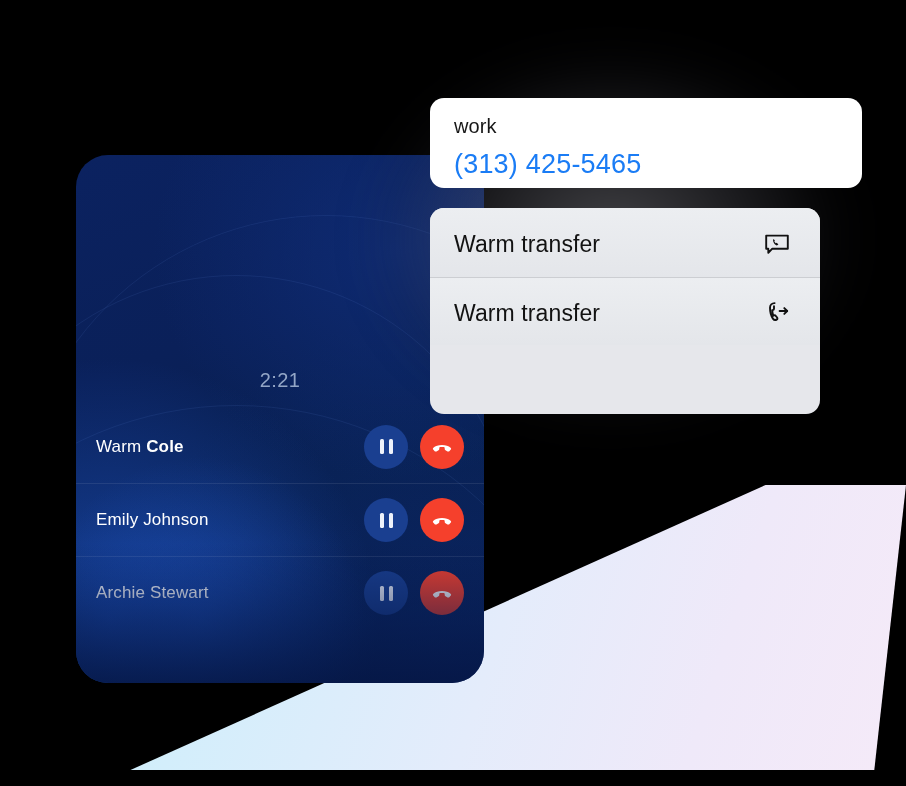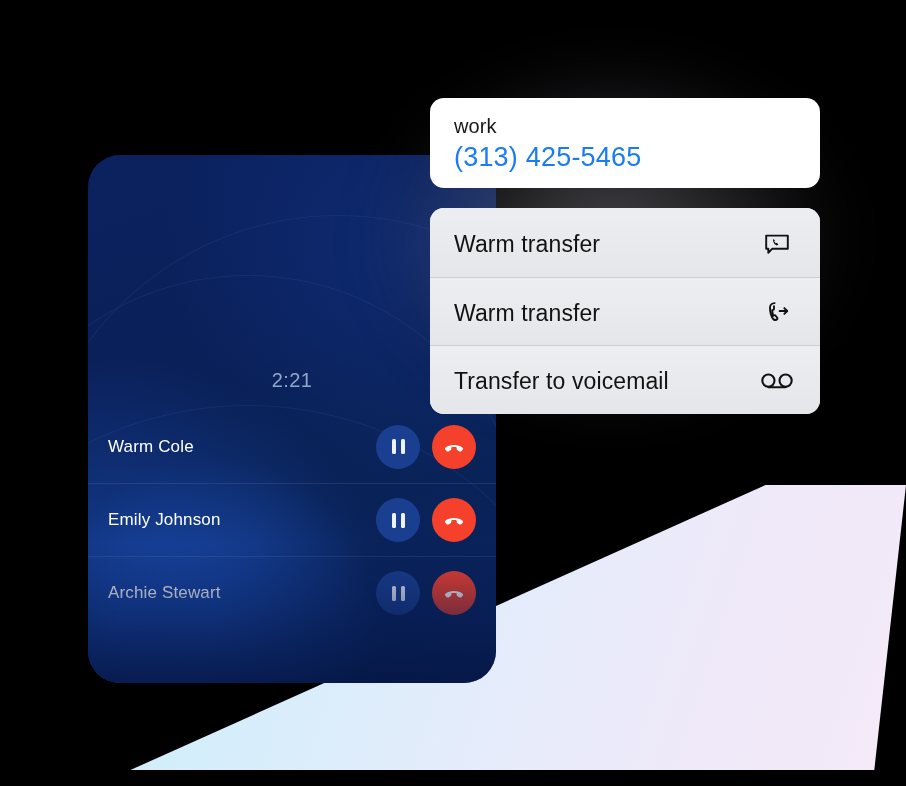--- a/index.html
+++ b/index.html
@@ -14,21 +14,21 @@
     clip-path: polygon(14.4% 100%, 96.5% 100%, 100% 5%, 84.5% 5%);
     background: linear-gradient(108deg, #c5f1fc 0%, #d3eefb 26%, #e4ecfb 55%, #efe9f9 78%, #f5eaf8 100%);
   }
   #bg-shape::after{
     content:""; position:absolute; inset:0;
     clip-path: polygon(14.4% 100%, 96.5% 100%, 100% 5%, 84.5% 5%);
   }
 
   
   #call-panel {
-    position:absolute; left:88px; top:155px; width:408px; height:528px;
+    position:absolute; left:76px; top:155px; width:408px; height:528px;
     border-radius:32px; overflow:hidden;
     background:
       radial-gradient(120% 90% at 8% 88%, rgba(28,78,186,.72) 0%, rgba(18,52,136,0) 55%),
       radial-gradient(95% 70% at 78% 18%, rgba(16,46,122,.75) 0%, rgba(10,32,92,0) 62%),
       radial-gradient(140% 120% at 95% 100%, rgba(14,44,120,.55) 0%, rgba(6,24,74,0) 60%),
       linear-gradient(160deg, #0b2260 0%, #0a2059 34%, #08204f 62%, #061a44 100%);
   }
   
   #call-panel .swirl{ position:absolute; border-radius:50%; border:1px solid rgba(120,170,255,.09); pointer-events:none; }
   .swirl.s1{ left:-120px; top:120px; width:560px; height:560px; }
@@ -45,21 +45,21 @@
     font-size:20px; color:#93a6c6; letter-spacing:.4px;
   }
 
   #call-list { position:absolute; left:0; right:0; top:255px; }
   .call-row {
     position:relative; height:73px; display:flex; align-items:center;
     padding:0 0 0 20px; border-top:1px solid rgba(255,255,255,.085);
   }
   .call-row:first-child{ border-top:none; }
   .row-name { font-size:17px; color:#fff; font-weight:400; letter-spacing:.15px; flex:1; white-space:nowrap;}
-  .row-name b { font-weight:400; }
+  .row-name b { font-weight:700; }
   .row-actions { display:flex; align-items:center; gap:12px; padding-right:20px; }
 
   .btn-circle{
     width:44px; height:44px; border-radius:50%; display:flex; align-items:center;
     justify-content:center; flex:0 0 44px; border:none; cursor:pointer;
   }
   .btn-pause{ background:#1a3f90; }
   .btn-pause .bars{ display:flex; gap:5px; }
   .btn-pause .bars i{ display:block; width:4px; height:15px; background:#eef2fb; border-radius:1.5px; }
   .btn-hangup{ background:#f5402c; }
@@ -72,25 +72,25 @@
 
   
   #popup-glow{
     position:absolute; left:352px; top:18px; width:520px; height:440px; border-radius:54px;
     background:radial-gradient(62% 58% at 50% 50%, rgba(132,132,140,.50) 0%, rgba(90,90,100,.30) 42%, rgba(40,40,48,.10) 68%, rgba(0,0,0,0) 82%);
     filter:blur(14px);
   }
 
   
   #number-card{
-    position:absolute; left:430px; top:98px; width:390px; height:90px;
+    position:absolute; left:430px; top:98px; width:432px; height:90px;
     background:#fff; border-radius:14px; padding:16px 24px 0 24px;
   }
   #number-label{ font-size:20px; color:#171717; line-height:1.25; letter-spacing:.1px;}
-  #number-value{ font-size:27px; color:#1a7cf5; margin-top:3px; letter-spacing:.2px; }
+  #number-value{ font-size:27px; color:#1a7cf5; margin-top:10px; letter-spacing:.2px; }
 
   
   #transfer-menu{
     position:absolute; left:430px; top:208px; width:390px; height:206px;
     background:#e6e7eb; border-radius:14px; overflow:hidden;
   }
   .menu-item{
     height:68.6px; display:flex; align-items:center; justify-content:space-between;
     padding:4px 26px 0 24px; border-top:1px solid rgba(0,0,0,.10); cursor:pointer;
     background:linear-gradient(180deg,#eceef1 0%, #e4e6ea 100%);
@@ -196,26 +196,16 @@
       <span class="menu-label">Warm transfer</span>
       <span class="menu-icon">
         <svg width="30" height="30" viewBox="0 0 30 30" fill="none" stroke="#111" stroke-width="1.9" stroke-linecap="round" stroke-linejoin="round">
           <path d="M12.6 5.1c-2.6 0-4.6 2.1-4.6 4.7 0 4.4 1.1 8.2 2.9 10.8 1 1.4 2.7 1.7 4 .8.6-.4.7-1.3.2-1.9l-1.6-1.9c-.4-.5-1.1-.6-1.6-.2l-.5.3c-.7-1.6-1.1-3.6-1.2-5.6l.7-.1c.6-.1 1.1-.6 1.1-1.2V8.2"></path>
           <path d="M17.6 13h7.6"></path>
           <path d="M22.3 10.1l2.9 2.9-2.9 2.9"></path>
         </svg>
       </span>
     </div>
 
-    <div class="menu-item">
-      <span class="menu-label">Transfer to voicemail</span>
-      <span class="menu-icon">
-        <svg width="34" height="22" viewBox="0 0 34 22" fill="none" stroke="#111" stroke-width="2.1">
-          <circle cx="8.4" cy="9.6" r="6.1"></circle>
-          <circle cx="25.6" cy="9.6" r="6.1"></circle>
-          <path d="M8.4 16.2h17.2" stroke-linecap="round"></path>
-        </svg>
-      </span>
-    </div>
 
   </div>
 
 </div>
 
 </body></html>

